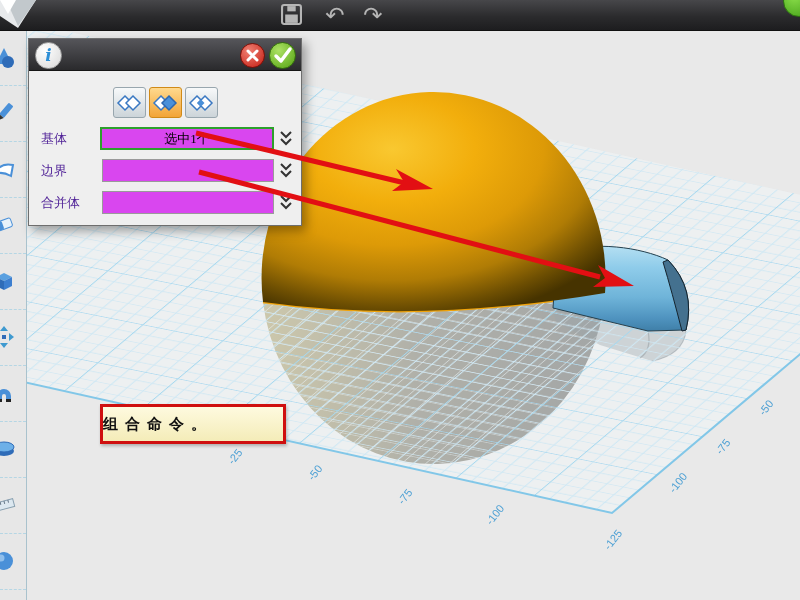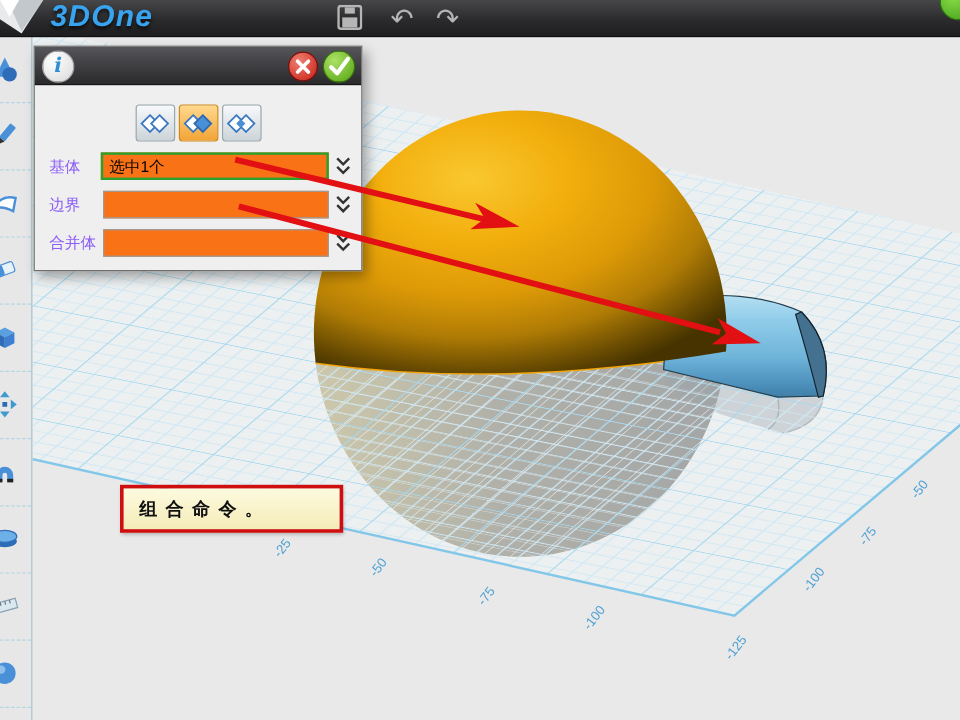--- a/index.html
+++ b/index.html
@@ -42,30 +42,30 @@
     font-size:17px;line-height:24px;color:#2e8fd6;}
   .dlg-close{position:absolute;right:36px;top:4px;width:23px;height:23px;border-radius:50%;cursor:pointer;
     background:radial-gradient(circle at 35% 30%,#f08073,#c41d12);border:1px solid #7d0f08;}
   .dlg-ok{position:absolute;right:5px;top:3px;width:25px;height:25px;border-radius:50%;cursor:pointer;
     background:radial-gradient(circle at 35% 30%,#ace264,#54a212);border:1px solid #35700c;}
   .ops-row{display:flex;justify-content:center;gap:3px;margin-top:16px;}
   .op-btn{width:33px;height:31px;border:1px solid #98a6ae;border-radius:3px;cursor:pointer;padding:0;
     background:linear-gradient(#f7f9fa,#ccd4d9);display:flex;align-items:center;justify-content:center;}
   .op-btn.sel{background:linear-gradient(#ffd98e,#f2a437);border-color:#d08a18;}
   .f-row{display:flex;align-items:center;margin:9px 8px 0 12px;}
-  .f-row label{width:62px;font-size:13px;color:#8b5cf6;}
-  .f-row input{flex:1;height:23px;border:1px solid #9a9a9a;background:#f97316;font-size:13px;
-    padding:0 5px;font-family:Liberation Sans, sans-serif;box-sizing:border-box;}
+  .f-row label{width:62px;font-size:13px;color:#4c1d95;}
+  .f-row input{flex:1;height:23px;border:1px solid #9a9a9a;background:#d946ef;font-size:13px;
+    padding:0 5px;font-family:Liberation Serif, serif;box-sizing:border-box;text-align:center;}
   .f-row input.hl{border:2px solid #2ca02c;}
   .chev{margin-left:5px;display:flex;align-items:center;cursor:pointer;}
 
   
   .tooltip{position:absolute;left:100px;top:404px;width:186px;height:40px;z-index:30;box-sizing:border-box;
     border:3px solid #cf0f0f;background:linear-gradient(#fefadf,#f4ecb8);
-    display:flex;align-items:center;padding-left:13px;box-shadow:1px 2px 3px rgba(0,0,0,.25);}
+    display:flex;align-items:center;box-shadow:1px 2px 3px rgba(0,0,0,.25);}
   .tooltip span{font-weight:bold;font-size:15px;color:#101010;letter-spacing:7px;
     font-family:"DejaVu Serif",serif;}
 
   .arrows{position:absolute;left:0;top:0;z-index:60;pointer-events:none;}
 </style>
 </head>
 <body>
 
 <div class="app">
 
@@ -289,21 +289,20 @@
       </svg>
     </div>
   </div>
 
   <div class="titlebar">
     <svg class="corner-shield" width="38" height="30" viewBox="0 0 38 30">
       <polygon points="0,0 36,0 18,28 0,16" fill="#e8eaec"></polygon>
       <polygon points="6,0 36,0 18,26" fill="#c2c8cc"></polygon>
       <polygon points="0,0 16,0 8,14" fill="#ffffff"></polygon>
     </svg>
-    <span class="logo">3DOne</span>
     <span class="tb-ico tb-save">
       <svg width="21" height="21" viewBox="0 0 20 20">
         <rect x="1" y="1" width="18" height="18" rx="2" fill="none" stroke="#b5b5b5" stroke-width="2"></rect>
         <rect x="6" y="2" width="8" height="5" fill="#b5b5b5"></rect>
         <rect x="4" y="10" width="12" height="8" fill="#b5b5b5"></rect>
       </svg>
     </span>
     <span class="tb-ico tb-undo">↶</span>
     <span class="tb-ico tb-redo">↷</span>
     <div class="green-orb"></div>

